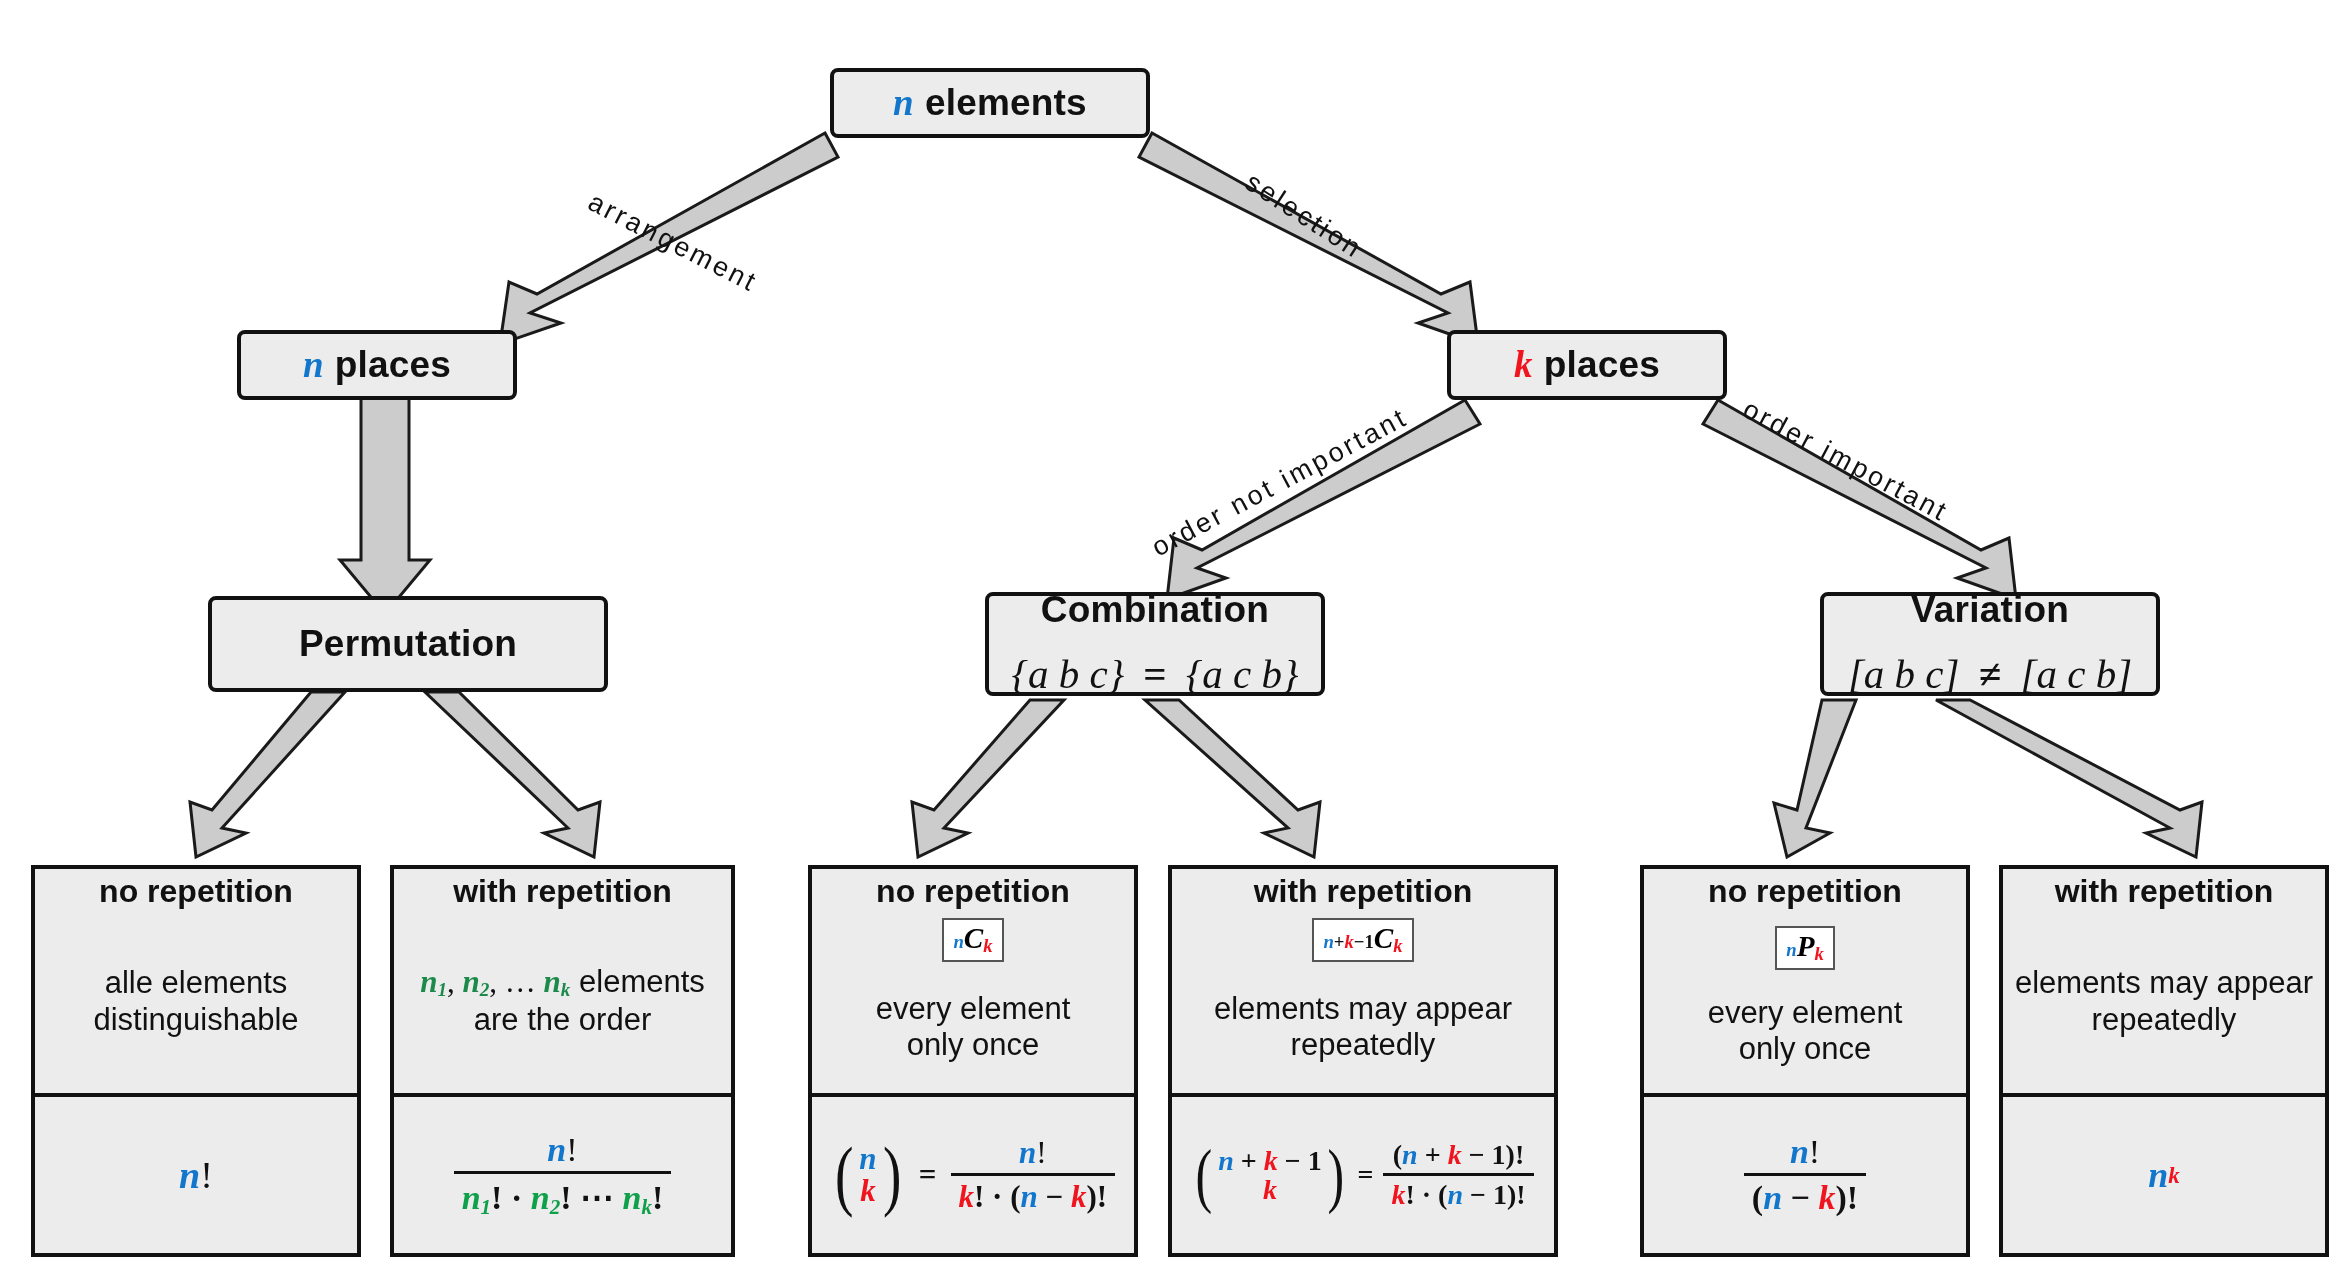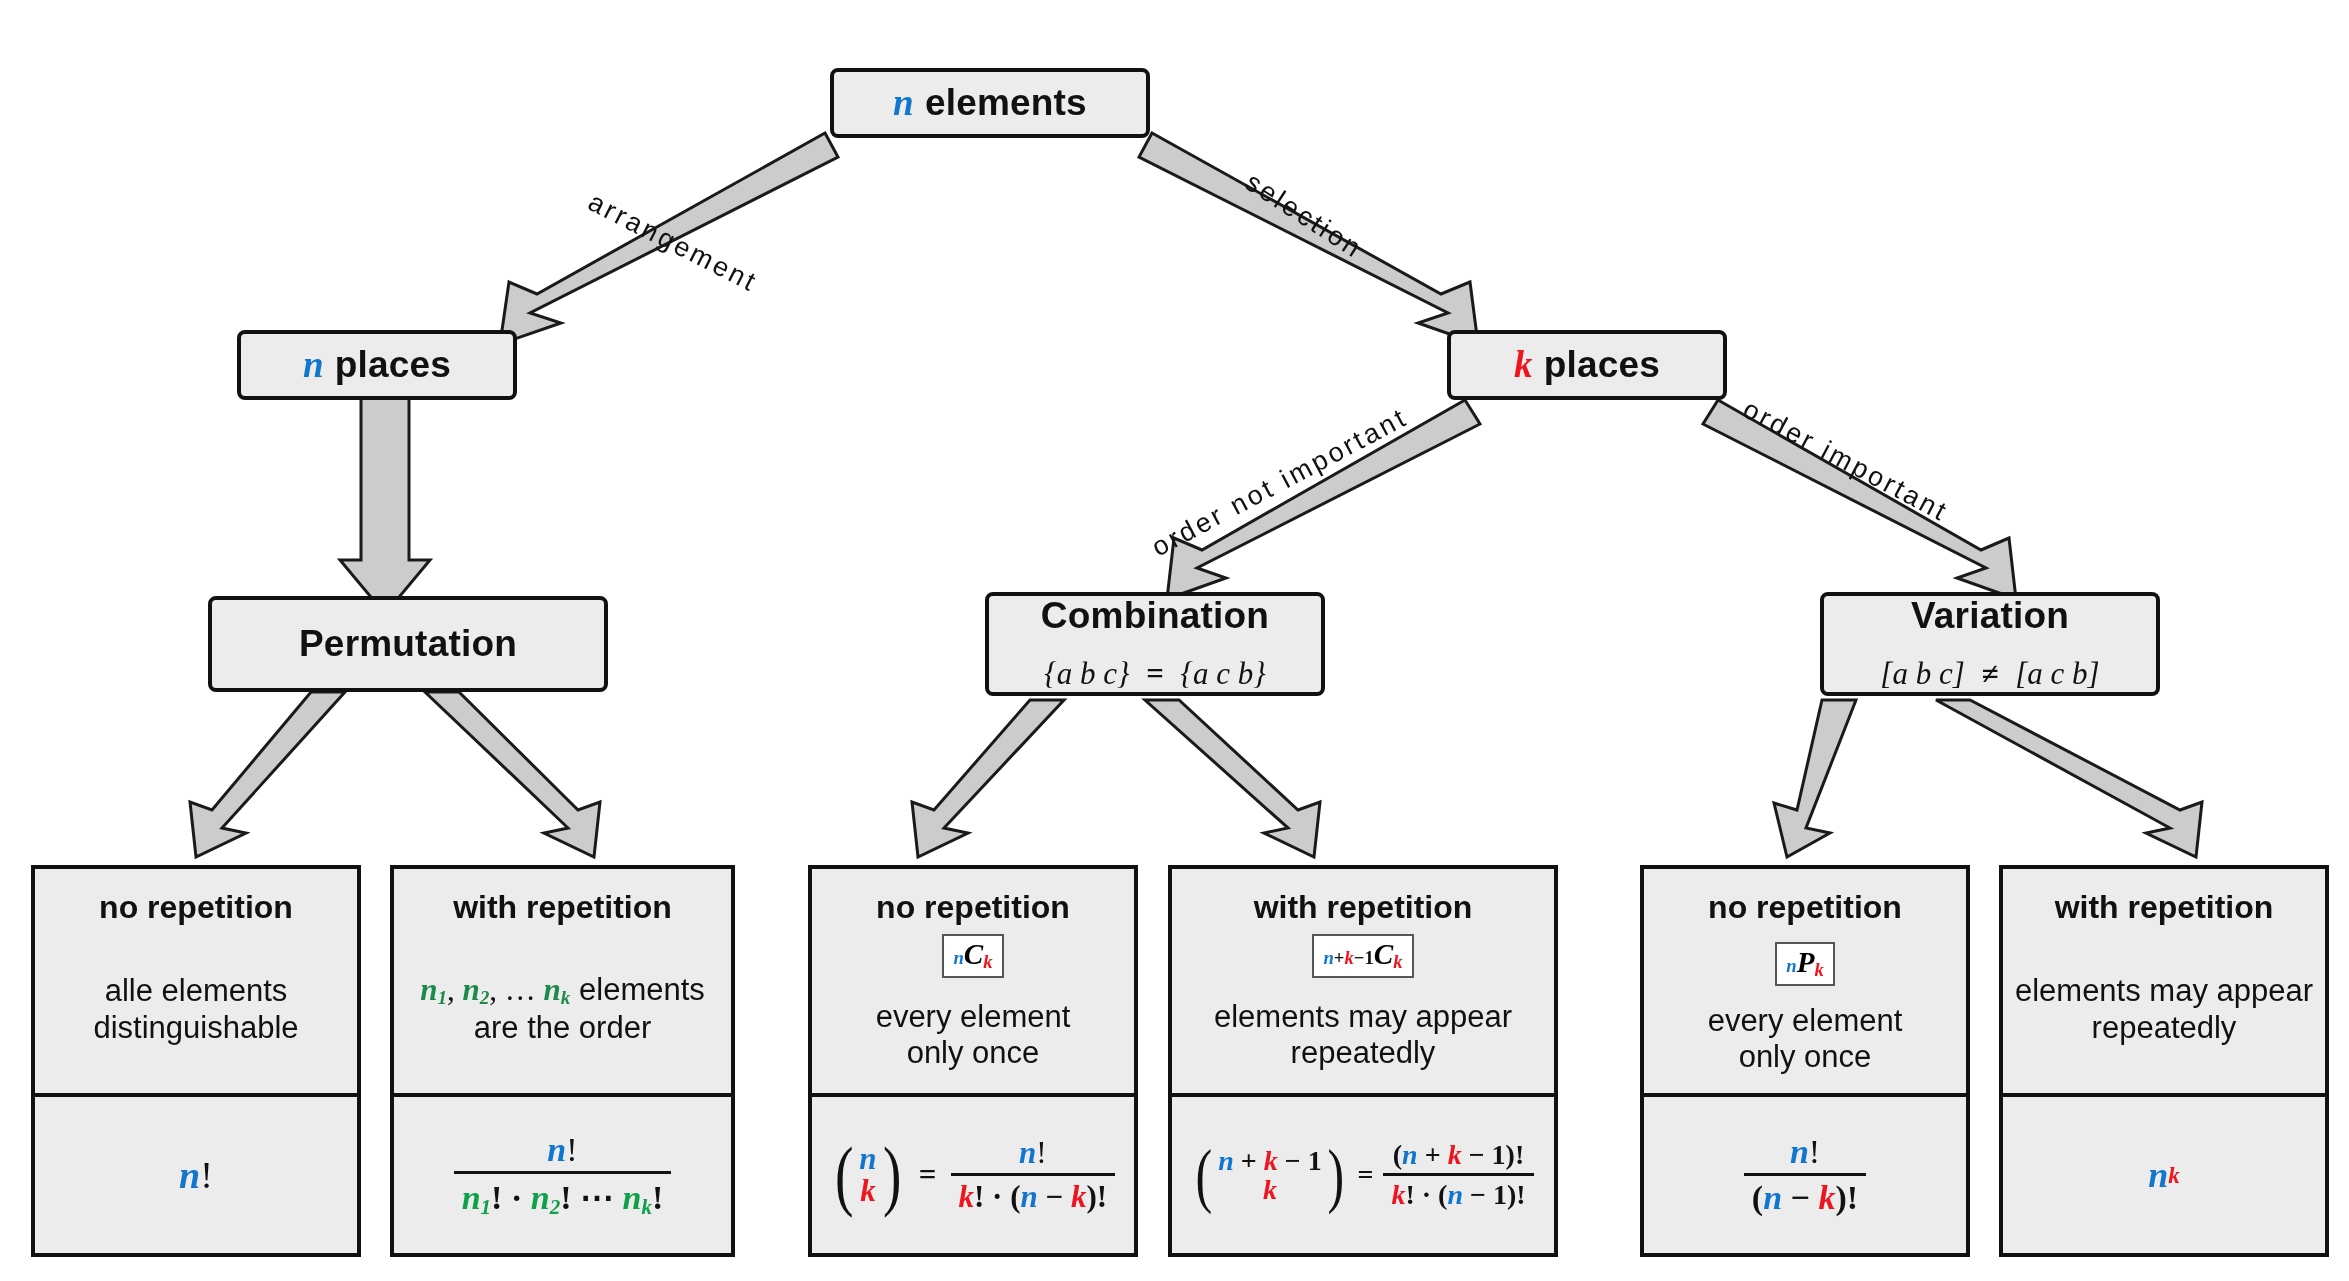--- a/index.html
+++ b/index.html
@@ -12,35 +12,35 @@
     background:#ececec;
     border:4px solid #111;
     border-radius:8px;
     box-sizing:border-box;
     display:flex;flex-direction:column;
     align-items:center;justify-content:center;
     text-align:center;
     z-index:5;
   }
   .node .title{font-weight:bold;font-size:37px;color:#111;letter-spacing:.2px;line-height:1.1;}
-  .node .sub{font-family:"Liberation Serif",serif;font-style:italic;font-size:31px;color:#111;margin-top:20px;}
+  .node .sub{font-family:"Liberation Serif",serif;font-style:italic;font-size:41px;color:#111;margin-top:20px;}
   .node .sub .op{font-style:normal;}
 
   .leaf{
     position:absolute;
     background:#ececec;
     border:4px solid #111;
     box-sizing:border-box;
     display:flex;flex-direction:column;
     z-index:5;
   }
   .leaf .top{
     flex:0 0 228px;
     display:flex;flex-direction:column;align-items:center;
-    box-sizing:border-box;padding-top:20px;
+    box-sizing:border-box;padding-top:4px;
     border-bottom:4px solid #111;
   }
   .leaf .head{font-weight:bold;font-size:32px;color:#111;}
   .leaf .tag{margin-top:8px;}
   .leaf .desc{
     font-size:31px;color:#111;line-height:1.18;
     margin-top:auto;margin-bottom:auto;padding:0 8px;text-align:center;
   }
   .leaf .formula{
     flex:1 1 auto;display:flex;align-items:center;justify-content:center;

